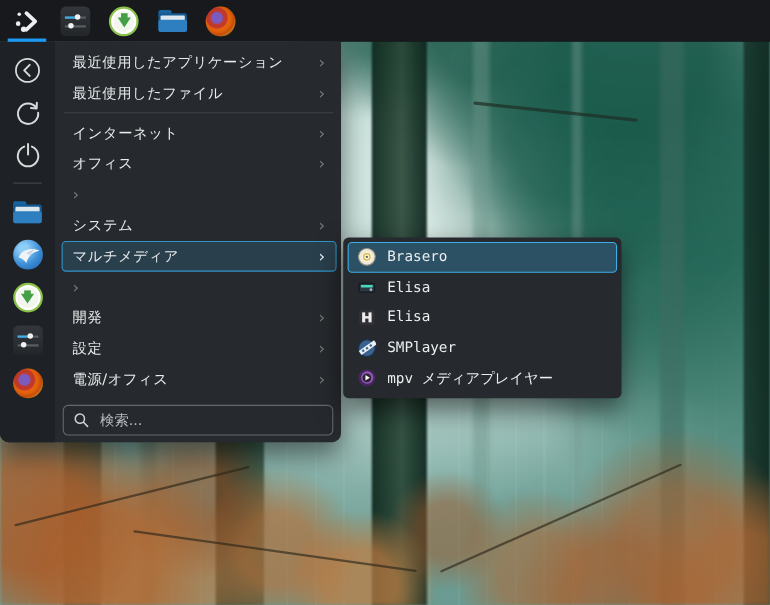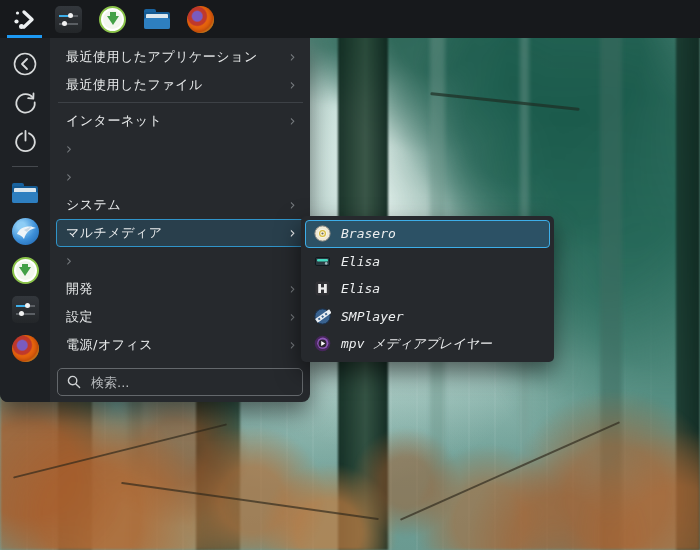--- a/index.html
+++ b/index.html
@@ -74,22 +74,22 @@
   .row.selected .chev{color:#e9ebec;}
   .menu-sep{height:1px;background:#3d4146;margin:3px 3px 4px 2px;}
 
   .search{margin:9px 3px 0 1px;height:28px;box-sizing:border-box;border:1px solid #64686c;border-radius:5px;
     display:flex;align-items:center;gap:8px;padding:0 9px;}
   .search input{background:transparent;border:none;outline:none;flex:1;color:#a3a3a3;
     font-size:13px;font-family:"DejaVu Sans",sans-serif;}
   .search input::placeholder{color:#b9bcbf;opacity:1;}
 
   
-  .submenu{position:absolute;left:301px;top:216px;width:253px;z-index:5;background:#26292d;
-    border-radius:5px;box-shadow:0 10px 24px rgba(0,0,0,.55);padding:4px;box-sizing:border-box;font-style:italic;}
+  .submenu{position:absolute;left:312px;top:216px;width:253px;z-index:5;background:#26292d;
+    border-radius:5px;box-shadow:0 10px 24px rgba(0,0,0,.55);padding:4px;box-sizing:border-box;}
   .sub-row{height:27.5px;box-sizing:border-box;display:flex;align-items:center;gap:10px;padding:0 8px;
     border:1px solid transparent;border-radius:4px;color:#eceeef;cursor:pointer;
     font-family:"DejaVu Sans Mono",monospace;font-size:13px;}
   .sub-row.selected{border-color:#3daee9;background:rgba(61,174,233,.3);}
   .appicon{width:17px;height:17px;flex:0 0 17px;display:flex;align-items:center;justify-content:center;}
 
   
   .ff{width:27px;height:27px;border-radius:50%;
       background:radial-gradient(circle at 38% 38%, #7a5bbf 0 20%, #c0392b 26% 38%, #e8650d 44% 66%, #f9a825 72% 100%);
       box-shadow:inset -2px -2px 4px rgba(120,30,0,.5);}
@@ -236,20 +236,21 @@
     <div class="row">
       <span class="label">最近使用したファイル</span>
       <span class="chev">›</span>
     </div>
     <div class="menu-sep"></div>
     <div class="row">
       <span class="label">インターネット</span>
       <span class="chev">›</span>
     </div>
     <div class="row">
+      <span class="label">オフィス</span>
       <span class="chev">›</span>
     </div>
     <div class="row">
       <span class="chev">›</span>
     </div>
     <div class="row">
       <span class="label">システム</span>
       <span class="chev">›</span>
     </div>
     <div class="row selected">

